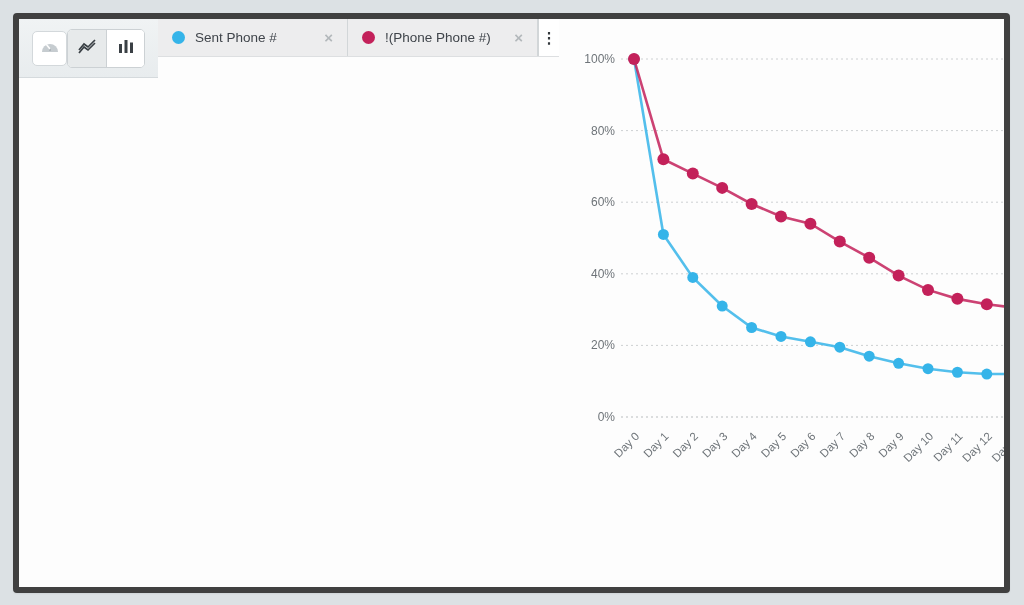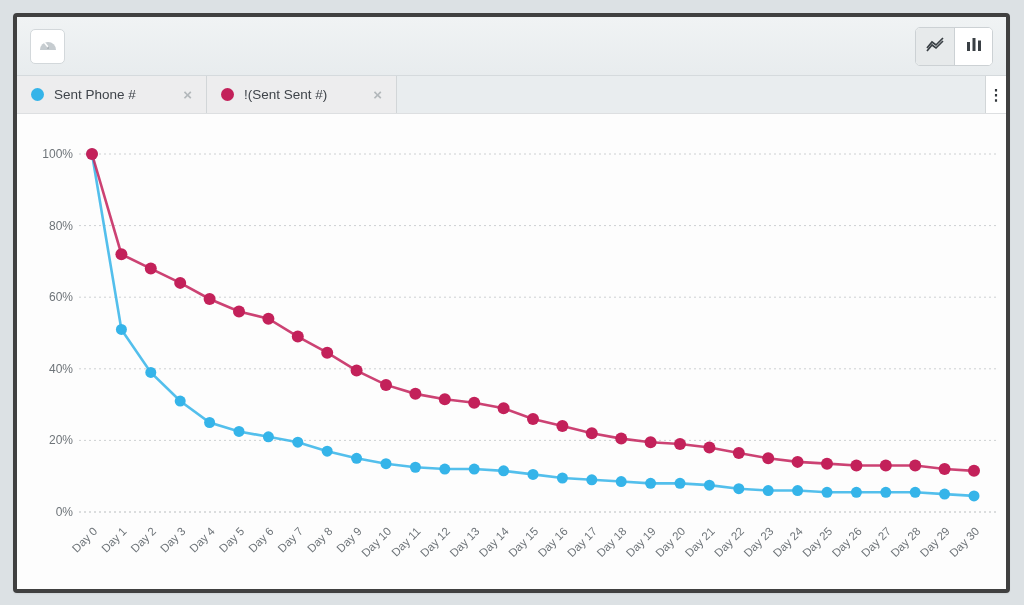--- a/index.html
+++ b/index.html
@@ -6,27 +6,27 @@
   html,body { width: 1024px; height: 605px; }
   body {
     background: #dce1e4;
     font-family: "Liberation Sans", sans-serif;
     overflow: hidden;
   }
   .panel {
     position: absolute;
     left: 13px; top: 13px;
     width: 997px; height: 580px;
-    border: 4px solid #404040;
+    border: 6px solid #404040;
     border-radius: 4px;
     background: #fdfdfd;
     box-shadow: 0 1px 2px rgba(0,0,0,0.06);
     overflow: hidden;
     display: flex;
-    flex-direction: column;
+    flex-direction: row;
   }
   
   .toolbar {
     height: 59px;
     background: linear-gradient(#f0f3f4, #e8ecee);
     border-bottom: 1px solid #d5dadd;
     display: flex;
     align-items: center;
     justify-content: space-between;
     padding: 0 13px;
@@ -152,21 +152,21 @@
   </div>
 
   <div class="tabrow">
     <div class="tab">
       <span class="tab-dot" style="background: rgb(53, 180, 233);"></span>
       <span class="tab-label">Sent Phone #</span>
       <span class="tab-close">×</span>
     </div>
     <div class="tab">
       <span class="tab-dot" style="background: rgb(195, 33, 90);"></span>
-      <span class="tab-label">!(Sent Sent #)</span>
+      <span class="tab-label">!(Phone Phone #)</span>
       <span class="tab-close">×</span>
     </div>
     <div class="tab-spacer"></div>
     <div class="kebab-btn">
       <span>⋮</span>
     </div>
   </div>
 
   <div class="chart-area">
     <svg id="chart-svg" width="995" height="482" viewBox="0 0 995 482">

